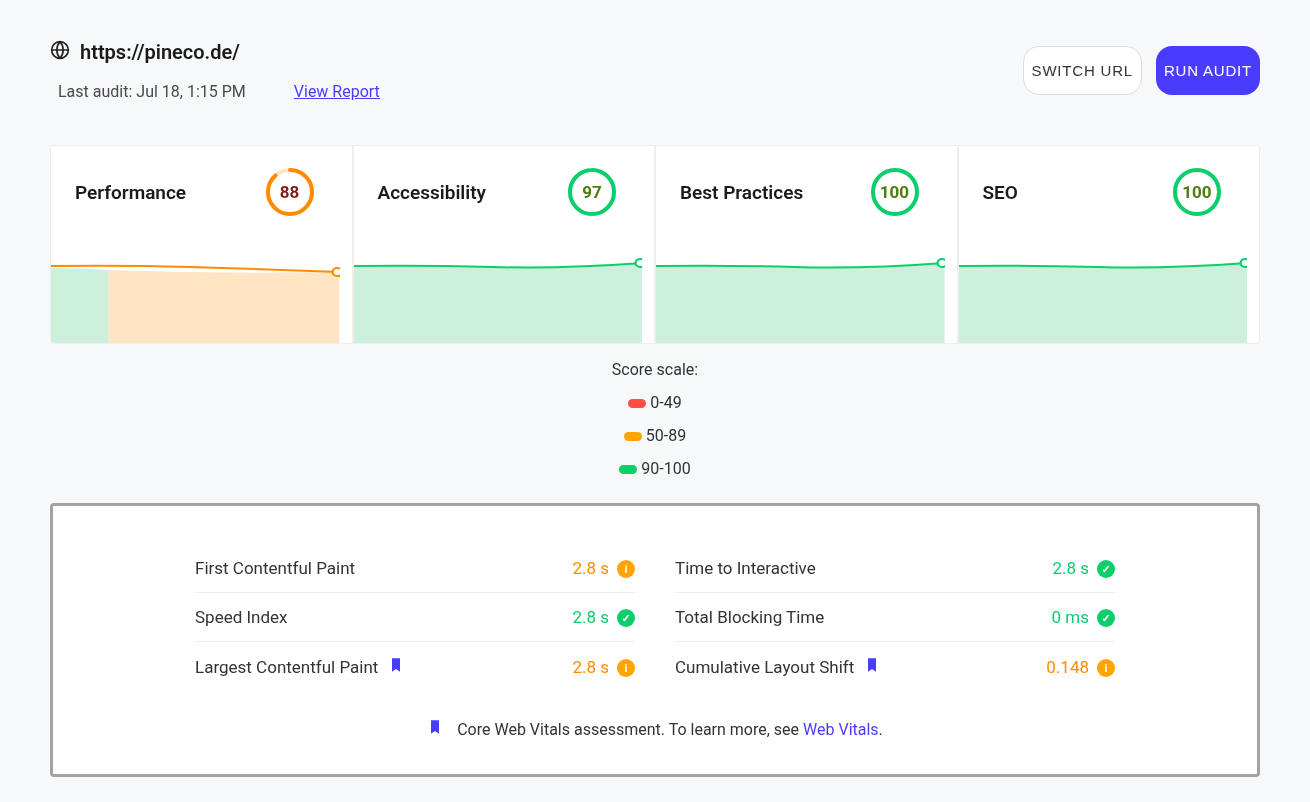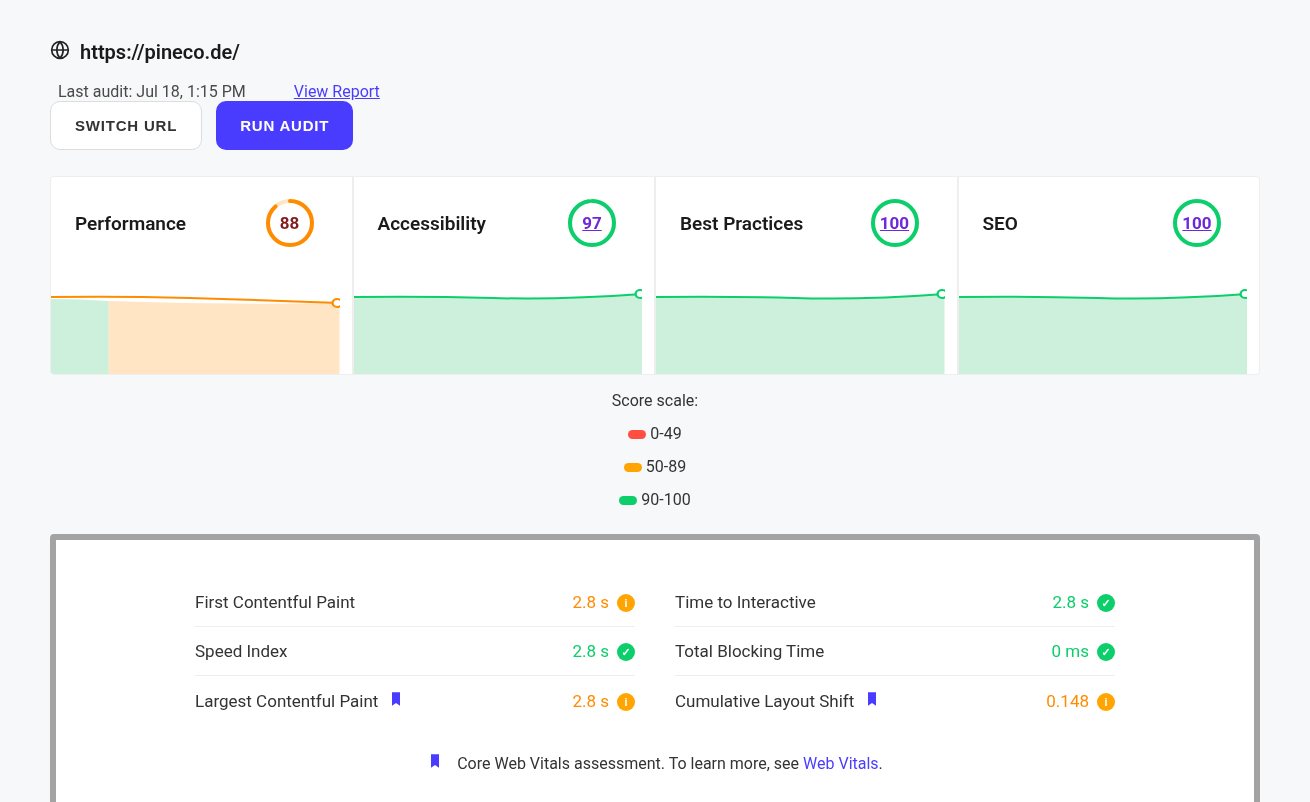--- a/index.html
+++ b/index.html
@@ -2,68 +2,68 @@
 <html><head>
   <meta charset="utf-8">
   <style>
     * { box-sizing: border-box; margin: 0; padding: 0; }
     body {
       font-family: -apple-system, BlinkMacSystemFont, "Segoe UI", Roboto, sans-serif;
       background: #f7f8fa;
       color: #1a1a1a;
       padding: 40px 50px;
     }
-    .header { display: flex; justify-content: space-between; align-items: flex-start; margin-bottom: 26px; flex-direction: column; }
+    .header { display: flex; justify-content: space-between; align-items: center; margin-bottom: 44px; }
     .header-left { flex: 1; }
     .url-row { display: flex; align-items: center; gap: 10px; margin-bottom: 18px; }
     .url { font-size: 20px; font-weight: 600; color: #1a1a1a; }
     .globe-icon { width: 20px; height: 20px; }
     .meta-row { display: flex; align-items: center; gap: 48px; font-size: 16px; color: #4a4a4a; padding-left: 8px;}
     .link { color: #4a3cff; text-decoration: underline; cursor: pointer; }
     .header-buttons { display: flex; gap: 14px; }
     .btn {
-      padding: 15px 24px;
+      padding: 15px 8px;
       font-size: 15px;
-      font-weight: 700;
+      font-weight: 400;
       letter-spacing: 0.8px;
-      border-radius: 10px;
+      border-radius: 16px;
       cursor: pointer;
       border: none;
     }
     .btn-outline { background: #fff; color: #333; border: 1px solid #ddd; }
     .btn-primary { background: #4a3cff; color: #fff; }
 
     .cards { display: grid; grid-template-columns: repeat(4, 1fr); gap: 2px; background:#eee; border:1px solid #eee; border-radius:4px; overflow:hidden; margin-bottom:16px; }
     .card { background: #fff; padding: 20px 36px 0 24px; position: relative; }
     .card-header { display: flex; justify-content: space-between; align-items: center; margin-bottom: 30px; }
     .card-title { font-size: 19px; font-weight: 600; }
     .score-ring { width: 52px; height: 52px; position: relative; }
     .score-ring svg { transform: rotate(-90deg); }
     .score-ring-bg { fill: none; stroke-width: 4; }
     .score-ring-fg { fill: none; stroke-width: 4; stroke-linecap: round; }
     .score-text {
       position: absolute; top: 0; left: 0; right: 0; bottom: 0;
       display: flex; align-items: center; justify-content: center;
       font-size: 17px; font-weight: 700;
     }
     .orange { color: #7f1d1d; }
-    .green { color: #6d28d9; text-decoration: underline; }
+    .green { color: #4d7c0f; }
     .ring-orange .score-ring-bg { stroke: #ffe5c4; }
     .ring-orange .score-ring-fg { stroke: #ff8c00; }
     .ring-green .score-ring-bg { stroke: #cdf0dc; }
     .ring-green .score-ring-fg { stroke: #0cce6b; }
 
     .spark { height: 95px; margin: 0 -24px; position: relative; }
     .spark svg { width: 100%; height: 100%; display: block; }
 
     .legend { display:flex; justify-content:flex-end; align-items:center; gap:14px; font-size:16px; color:#333; margin-bottom:25px;flex-direction:column;}
     .pill { display:inline-block; width:18px; height:9px; border-radius:5px; margin-right:4px; vertical-align:middle;}
     .pill-red{background:#ff4e42;} .pill-orange{background:#ffa400;} .pill-green{background:#0cce6b;}
 
-    .metrics-panel { background:#fff; border:6px solid #a3a3a3; border-radius:4px; padding: 38px 60px 34px; }
+    .metrics-panel { background:#fff; border:3px solid #a3a3a3; border-radius:4px; padding: 38px 60px 34px; }
     .metrics-grid { display:grid; grid-template-columns: 1fr 1fr; column-gap: 40px; max-width: 920px; margin: 0 auto 26px;}
     .metric-row { display:flex; justify-content:space-between; align-items:center; padding: 14px 0; border-bottom:1px solid #eee; font-size:17px;}
     .metric-row:last-child { border-bottom:none; }
     .metric-label { display:flex; align-items:center; gap:10px; color:#333;}
     .metric-value { display:flex; align-items:flex-end; gap:8px; font-weight:400;}
     .val-orange { color:#ff8c00; }
     .val-green { color:#0cce6b; }
     .icon-circle { width:18px; height:18px; border-radius:50%; display:inline-flex; align-items:center; justify-content:center; color:#fff; font-size:11px; font-weight:bold; flex-shrink:0;}
     .ic-info { background:#ffa400; }
     .ic-check { background:#0cce6b; }

